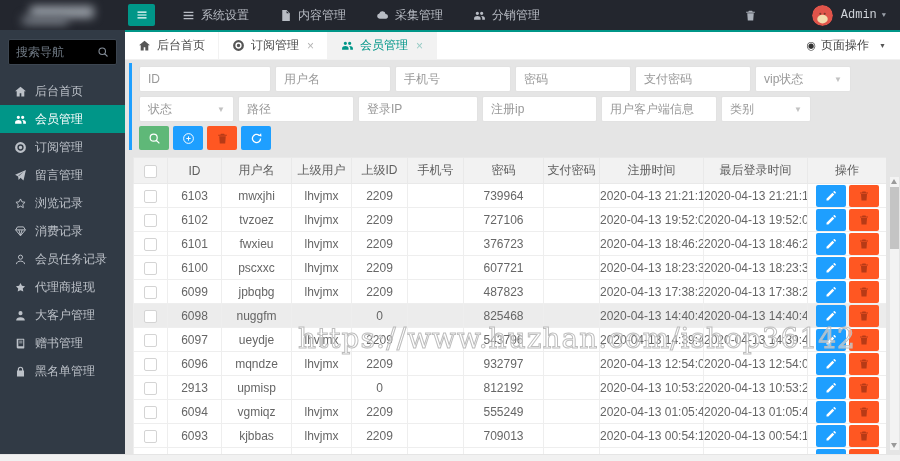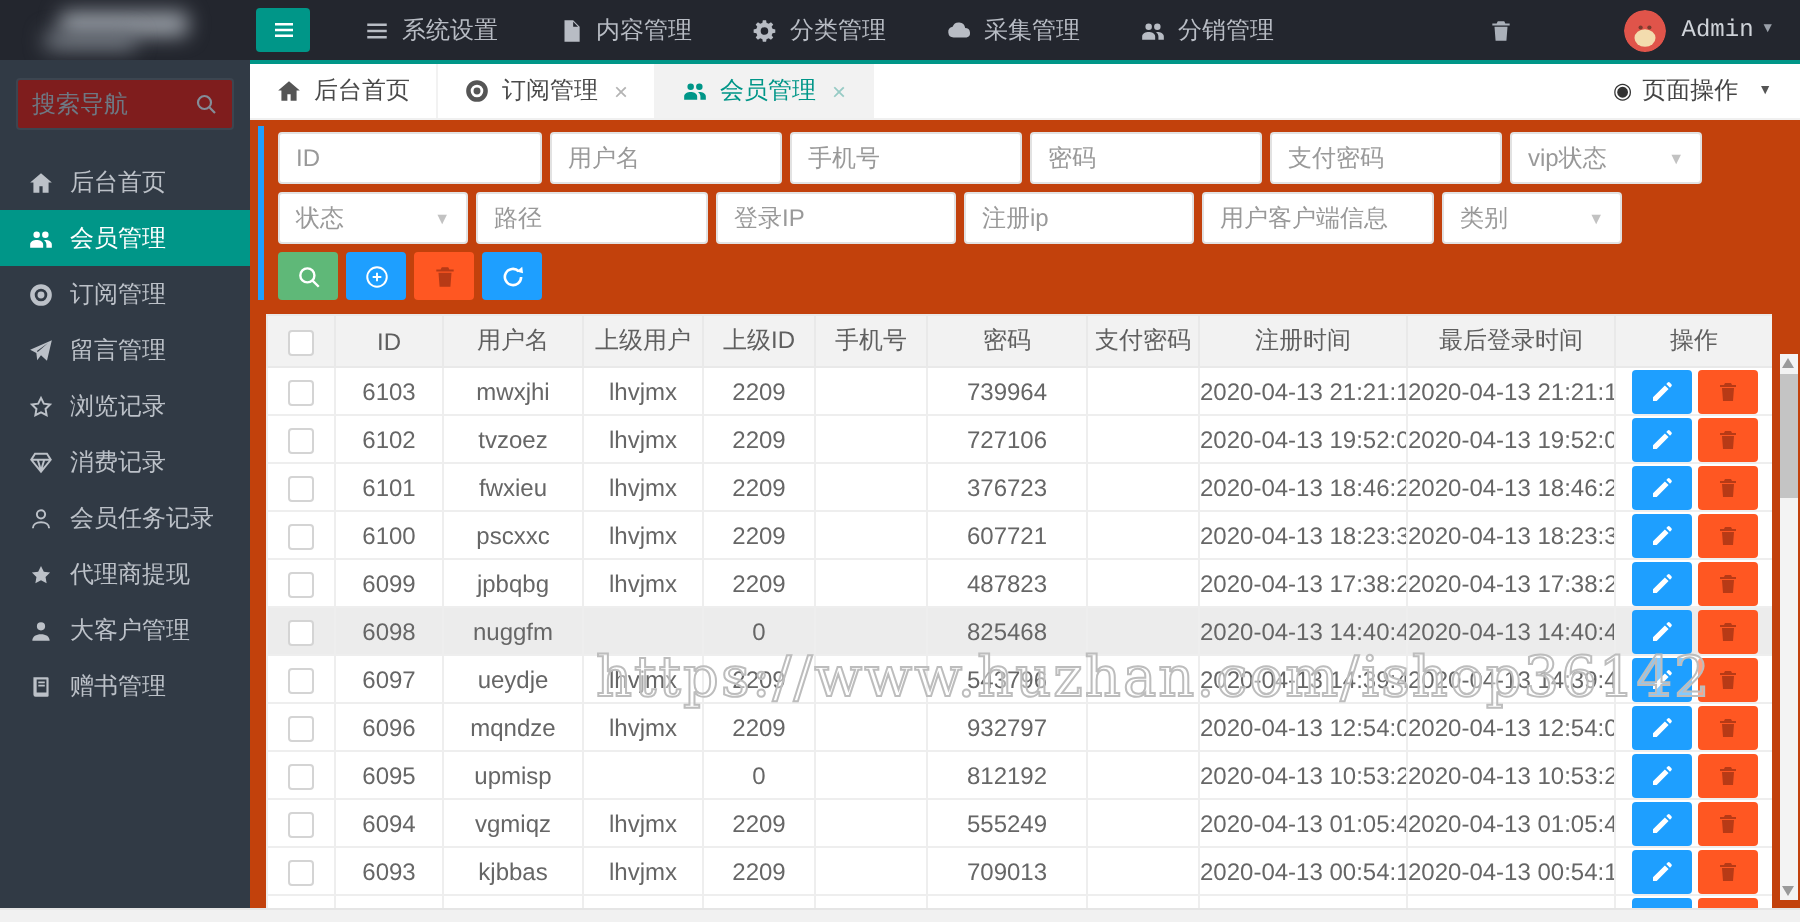--- a/index.html
+++ b/index.html
@@ -26,21 +26,21 @@
   .nav-item.active { background:#009688; color:#fff; }
   .nav-right { margin-left:auto; display:flex; align-items:center; padding-right:14px;font-family:Liberation Mono, monospace; }
   .nav-trash { color:#aab0b9; margin-right:55px; }
   .avatar { width:21px; height:21px; border-radius:50%; overflow:hidden; margin-right:8px; flex:0 0 auto; }
   .user-box { display:flex; align-items:center; color:#cfd3d9; font-size:12px; cursor:pointer; }
   .caret { font-size:7px; color:#9aa0a9; margin-left:5px; }
 
   
   .sidebar { position:absolute; left:0; top:30px; width:125px; bottom:0;
     background:#313a45; z-index:20; }
-  .side-search { margin:9px 8px 12px 8px; height:26px; background:#7f1d1d;
+  .side-search { margin:9px 8px 12px 8px; height:26px; background:#000000;
     border:1px solid #3c4550; border-radius:2px; display:flex; align-items:center; padding:0 7px; }
   .side-search input { flex:1; min-width:0; background:transparent; border:none; outline:none;
     color:#aab1ba; font-size:12px; font-family:inherit; }
   .side-search input::placeholder { color:#6e7883; }
   .side-search .ic { color:#848d98; width:12px; height:12px; }
   .side-item { height:28px; display:flex; align-items:center; gap:8px; padding-left:14px;
     color:#bcc1c8; font-size:12px; cursor:pointer; }
   .side-item.active { background:#009688; color:#fff; }
   .side-item .ic { width:13px; height:13px; }
 
@@ -54,21 +54,21 @@
   .tab.active { background:#f2f2f2; color:#009688; }
   .tab.active .ic { color:#009688; }
   .tab .tab-close { font-size:12px; color:#b4b4b4; margin-left:2px; line-height:1; }
   .tab.active .tab-close { color:#97cbc5; }
   .page-ops { margin-left:auto; display:flex; align-items:center; gap:5px; padding:0 14px;
     font-size:12px; color:#444; cursor:pointer; }
   .page-ops .radio-glyph { font-size:11px; color:#333; }
   .page-ops .caret { color:#555; }
 
   
-  .main { position:absolute; left:125px; top:60px; right:0; bottom:0; background:#c2410c; overflow:hidden; }
+  .main { position:absolute; left:125px; top:60px; right:0; bottom:0; background:#e5e5e5; overflow:hidden; }
   .filter { margin:3px 8px 0 4px; border-left:3px solid #1E9FFF; padding:3px 0 0 7px; }
   .f-row { display:flex; margin-bottom:4px; }
   .f-input, .f-select { height:26px; border:1px solid #e2e2e2; border-radius:2px; background:#fff;
     font-size:12px; color:#666; padding:0 8px; margin-right:4px; font-family:inherit; outline:none; }
   .f-input::placeholder { color:#999; }
   .f-select { display:flex; align-items:center; justify-content:space-between; cursor:pointer; }
   .f-select .sel-text { color:#999; }
   .f-select .caret { color:#c2c2c2; font-size:8px; }
   .fw-132{width:132px} .fw-120{width:120px} .fw-116{width:116px} .fw-115{width:115px}
   .fw-96{width:96px} .fw-95{width:95px} .fw-90{width:90px}
@@ -197,26 +197,20 @@
     <svg class="ic">
           <use href="#menu-icon"></use>
         </svg>
     <span class="lbl">系统设置</span>
   </div>
       <div class="nav-item">
     <svg class="ic">
           <use href="#document-icon"></use>
         </svg>
     <span class="lbl">内容管理</span>
-  </div>
-      <div class="nav-item">
-    <svg class="ic">
-          <use href="#gear-icon"></use>
-        </svg>
-    <span class="lbl">分类管理</span>
   </div>
       <div class="nav-item">
     <svg class="ic">
           <use href="#cloud-icon"></use>
         </svg>
     <span class="lbl">采集管理</span>
   </div>
       <div class="nav-item">
     <svg class="ic">
           <use href="#users-icon"></use>
@@ -303,20 +297,26 @@
     <svg class="ic">
           <use href="#person-filled-icon"></use>
         </svg>
     <span class="lbl">大客户管理</span>
   </div>
       <div class="side-item">
     <svg class="ic">
           <use href="#book-icon"></use>
         </svg>
     <span class="lbl">赠书管理</span>
+  </div>
+      <div class="side-item">
+    <svg class="ic">
+          <use href="#lock-icon"></use>
+        </svg>
+    <span class="lbl">黑名单管理</span>
   </div>
     </div>
 </div>
 
 <div class="tabbar">
   <div style="display:flex" id="tabs">
       <div class="tab">
     <svg class="ic">
           <use href="#home-icon"></use>
         </svg>
@@ -629,21 +629,21 @@
                 <button class="op-btn red" style="background: rgb(255, 87, 34);">
     <svg class="ic">
                     <use href="#trash-icon"></use>
                   </svg>
   </button>
               </div>
             </td>
           </tr>
           <tr>
             <td><span class="cb"></span></td>
-            <td>6095</td>
+            <td>2913</td>
             <td>upmisp</td>
             <td></td>
             <td>0</td>
             <td></td>
             <td>812192</td>
             <td></td>
             <td>2020-04-13 10:53:22</td>
             <td>2020-04-13 10:53:22</td>
             <td>
               <div class="ops">

